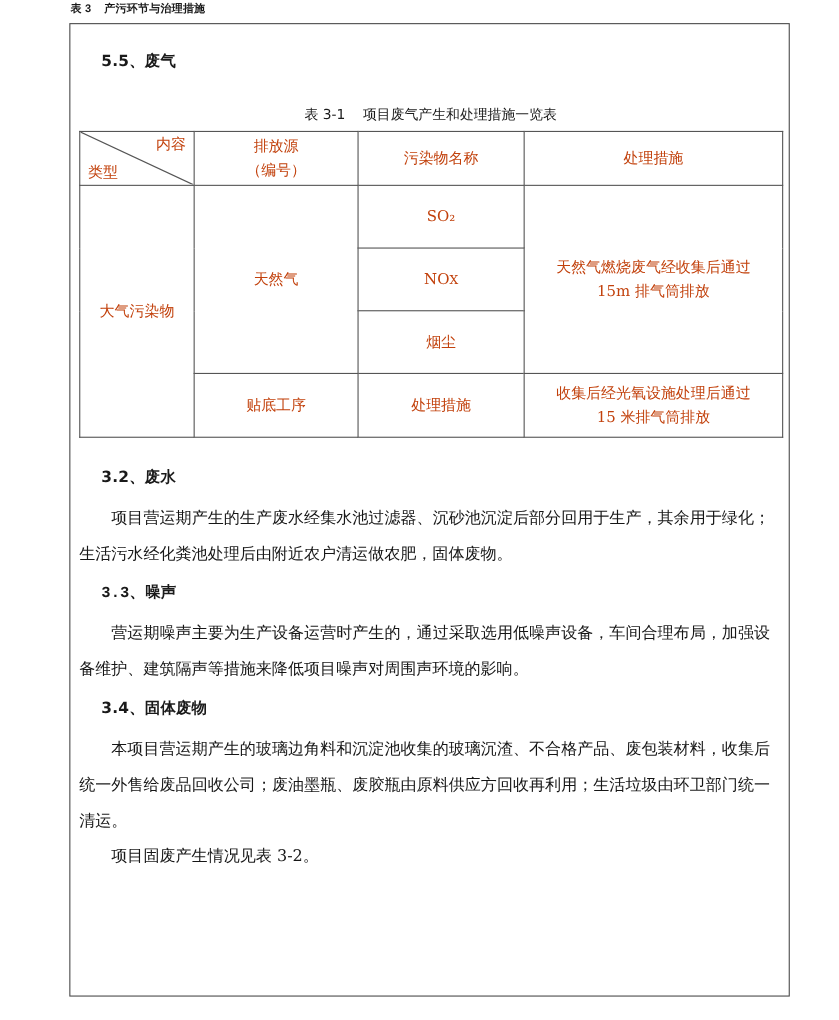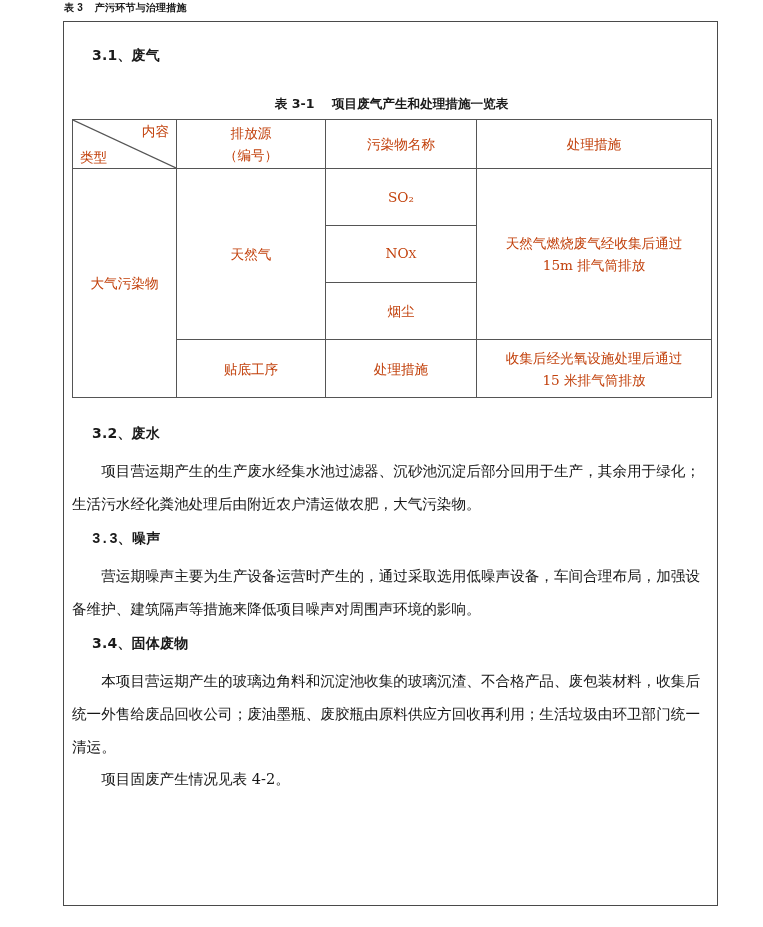--- a/index.html
+++ b/index.html
@@ -67,21 +67,21 @@
     text-align: justify;
     text-justify: inter-ideograph;
     color: #161616;
   }
   .para.indent { text-indent: 2em; }
 
   
   .tbl-caption {
     position: absolute;
     font-family: "DejaVu Sans", "Liberation Sans", sans-serif;
-    font-weight: bold;
+    font-weight: normal;
     font-size: 12.6px;
     white-space: pre;
     text-align: center;
   }
 
   
   .tbl-wrap {
     position: absolute;
     left: 8px;
     top: 97px;
@@ -141,21 +141,21 @@
   .smallcap-x { font-size: 0.82em; vertical-align: baseline; }
 </style>
 </head>
 <body>
 
 <div class="doc-title">表 3    产污环节与治理措施</div>
 
 <div class="page-frame">
   <div class="page-inner">
 
-    <div class="sec-head" style="left:28px; top:25px;">3.1、废气</div>
+    <div class="sec-head" style="left:28px; top:25px;">5.5、废气</div>
 
 
     <div class="tbl-caption" style="left:8px; top:74px; width:639px;">表 3-1    项目废气产生和处理措施一览表</div>
 
     <div class="tbl-wrap">
       <table class="gas-table">
         <colgroup>
           <col class="col-type">
             <col class="col-src">
             <col class="col-poll">
@@ -223,26 +223,26 @@
               <span style="white-space:pre-line">收集后经光氧设施处理后通过
 15 米排气筒排放</span>
             </td>
           </tr>
         </tbody>
       </table>
     </div>
 
     <div class="sec-head" style="left:28px; top:403px;text-align:right;">3.2、废水</div>
 
-    <div class="para indent" style="left:8px; top:432px; width:628px;">项目营运期产生的生产废水经集水池过滤器、沉砂池沉淀后部分回用于生产，其余用于绿化；生活污水经化粪池处理后由附近农户清运做农肥，大气污染物。</div>
+    <div class="para indent" style="left:8px; top:432px; width:628px;">项目营运期产生的生产废水经集水池过滤器、沉砂池沉淀后部分回用于生产，其余用于绿化；生活污水经化粪池处理后由附近农户清运做农肥，固体废物。</div>
 
     <div class="sec-head" style="left:28px; top:508px;font-family:Liberation Mono, monospace;">3.3、噪声</div>
 
     <div class="para indent" style="left:8px; top:537px; width:628px;">营运期噪声主要为生产设备运营时产生的，通过采取选用低噪声设备，车间合理布局，加强设备维护、建筑隔声等措施来降低项目噪声对周围声环境的影响。</div>
 
     <div class="sec-head" style="left:28px; top:613px;">3.4、固体废物</div>
 
     <div class="para indent" style="left:8px; top:642px; width:628px;">本项目营运期产生的玻璃边角料和沉淀池收集的玻璃沉渣、不合格产品、废包装材料，收集后统一外售给废品回收公司；废油墨瓶、废胶瓶由原料供应方回收再利用；生活垃圾由环卫部门统一清运。</div>
 
-    <div class="para indent" style="left:8px; top:740px; width:628px;">项目固废产生情况见表 4-2。</div>
+    <div class="para indent" style="left:8px; top:740px; width:628px;">项目固废产生情况见表 3-2。</div>
 
   </div>
 </div>
 
 </body></html>

